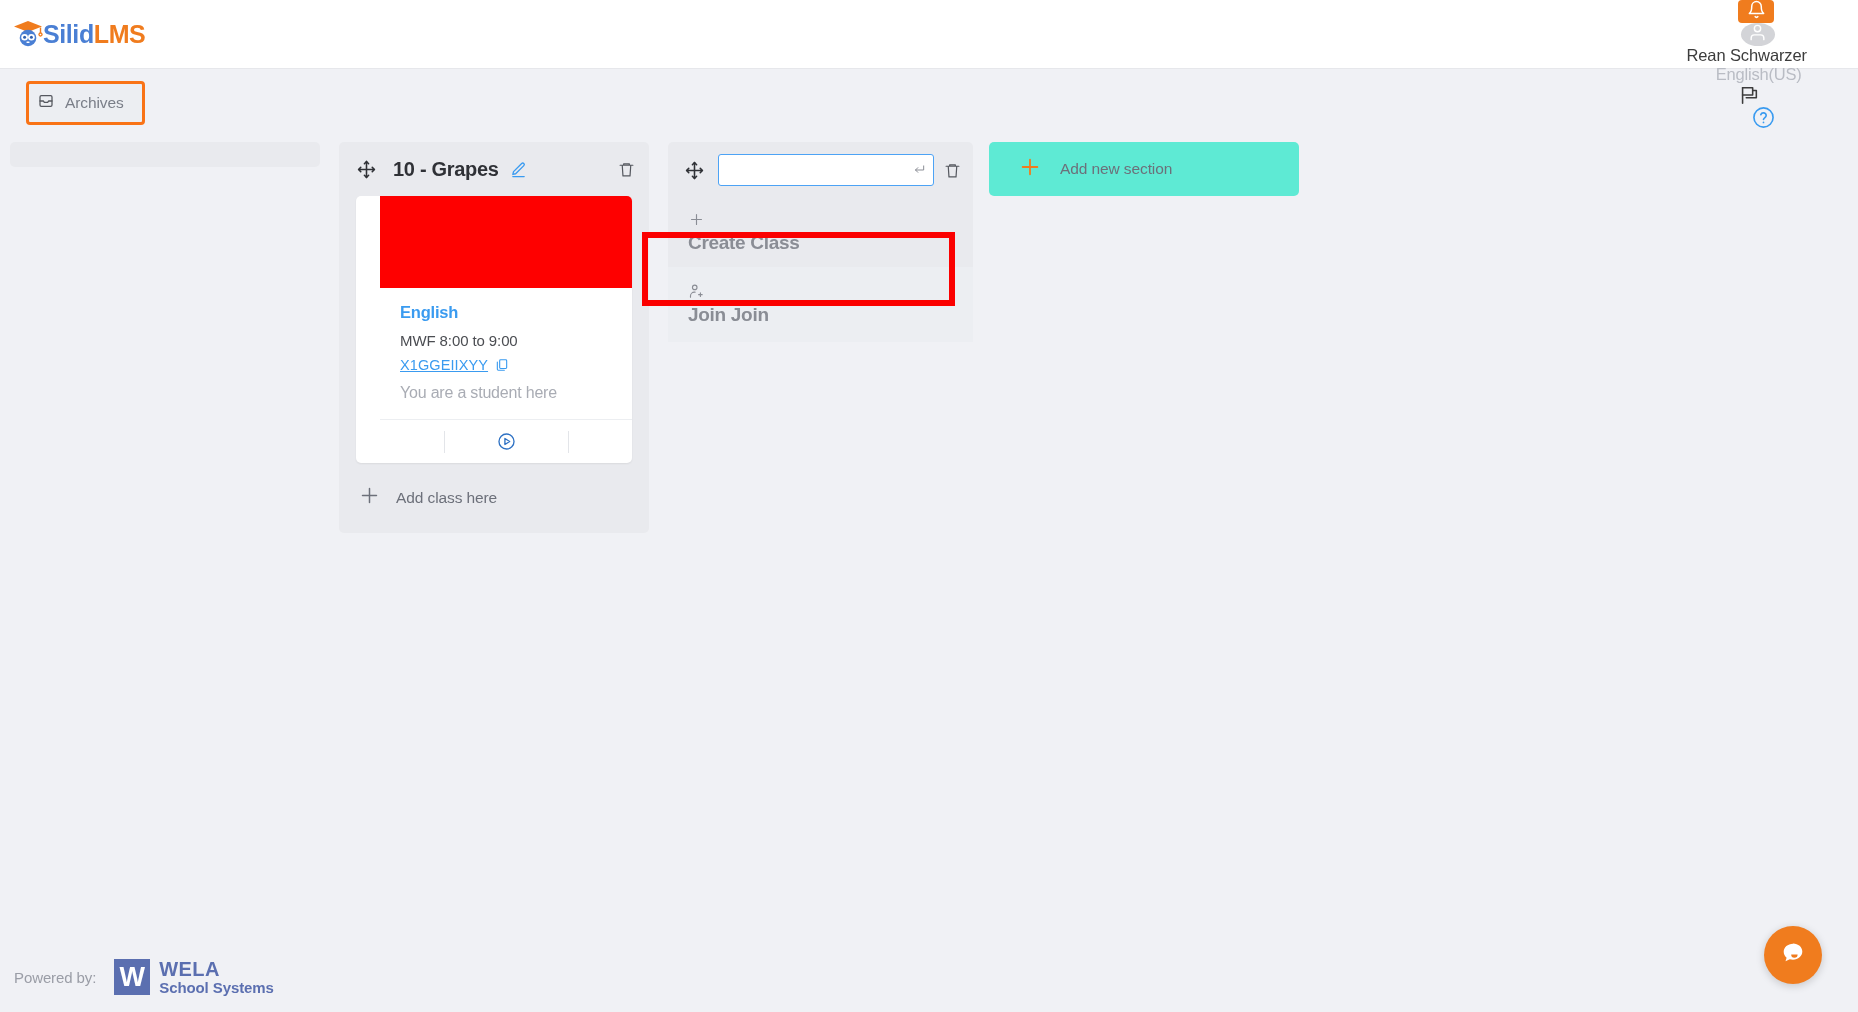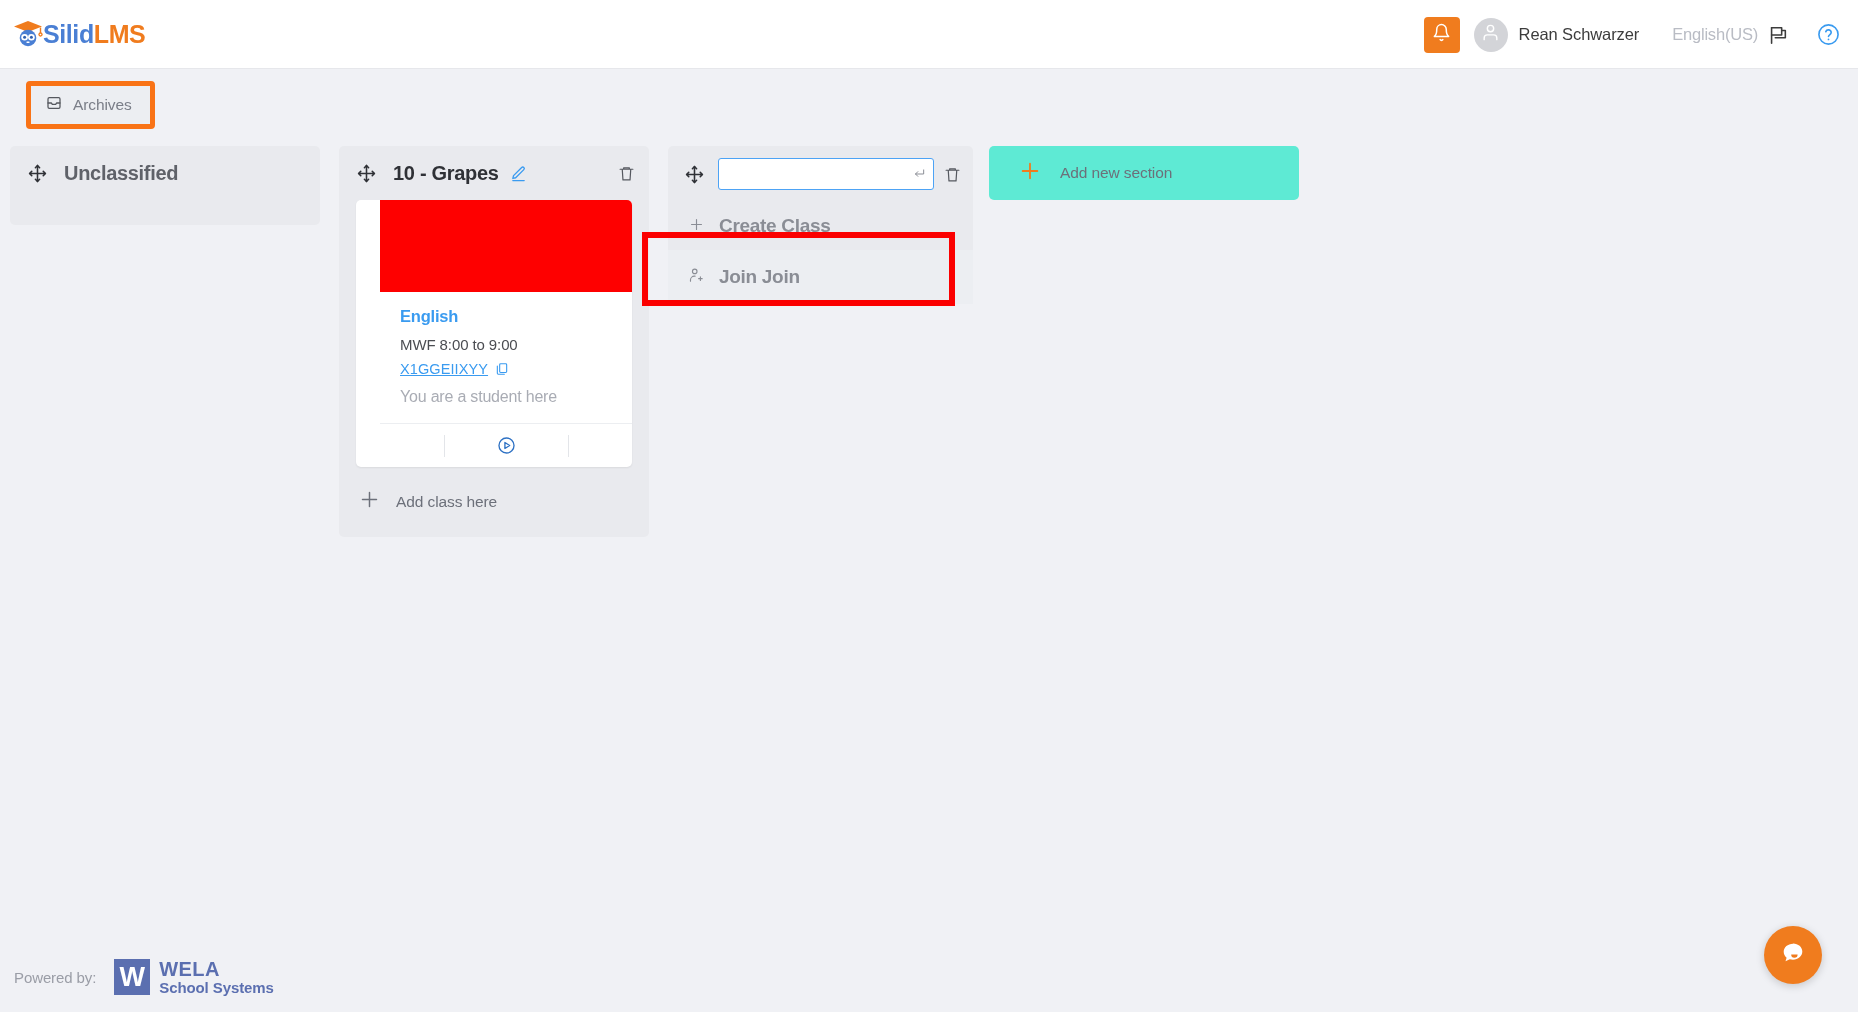--- a/index.html
+++ b/index.html
@@ -19,42 +19,42 @@
     position: relative;
   }
   .logo-wrap { display: flex; align-items: center; margin-left: 11px; }
   .logo-badge { width: 34px; height: 34px; position: relative; flex: 0 0 auto; }
   .logo-text { font-size: 25px; font-weight: 700; letter-spacing: -0.4px; margin-left: -2px; }
   .logo-text .s1 { color: #4a7fd4; margin-top: 8px; }
   .logo-text .s2 { color: #f07c1e; }
 
   .nav-right {
     position: absolute; right: 18px; top: 0; height: 69px;
-    display: flex; align-items: center; gap: 0px;
+    display: flex; align-items: center; gap: 0px; flex-direction: column;
   }
   .bell-btn {
     width: 36px; height: 36px; background: #f07c1e; border-radius: 4px;
     display: flex; align-items: center; justify-content: center;
     cursor: pointer; margin-right: 14px;
   }
   .avatar {
     width: 34px; height: 34px; border-radius: 50%; background: #d3d4d8;
     display: flex; align-items: center; justify-content: center; margin-right: 11px;
   }
   .user-name { font-size: 16.5px; color: #3c3c3c; letter-spacing: -0.1px; margin-right: 33px; }
   .lang { font-size: 16.5px; color: #b9bcc4; letter-spacing: -0.2px; margin-right: 9px; cursor: pointer; }
   .flag-icon { margin-right: 28px; cursor: pointer; display: flex; align-items: center; }
   .help-icon { cursor: pointer; display: flex; align-items: center; }
 
   
   .archives-bar { padding: 12px 0 0 26px; }
   .archives-btn {
     display: inline-flex; align-items: center; gap: 11px;
-    background: #eceef2; border: 5px solid #f97316; border-radius: 4px;
-    padding: 9px 18px 9px 15px; cursor: pointer;
+    background: #eceef2; border: 3px solid #f97316; border-radius: 4px;
+    padding: 9px 18px 9px 9px; cursor: pointer;
   }
   .archives-btn span.lbl { font-size: 15.5px; color: #7a7e88; letter-spacing: -0.1px; }
 
   
   .board { display: flex; align-items: flex-start; gap: 0; padding: 17px 0 0 10px; }
   .column { flex: 0 0 auto; }
 
   .col-unclassified { width: 310px; margin-right: 19px; }
   .col-grapes       { width: 310px; margin-right: 19px; }
   .col-newsection   { width: 305px; margin-right: 16px; }
@@ -110,22 +110,22 @@
   .sec-input {
     width: 100%; height: 32px; background: #ffffff;
     border: 1px solid #4da3f5; border-radius: 3px;
     outline: none; font-size: 15px; color: #2f3136;
     padding: 0 30px 0 9px;
     font-family: "Liberation Sans", sans-serif;
   }
   .enter-hint { position: absolute; right: 8px; top: 9px; pointer-events: none; }
 
   .menu-item {
-    display: flex; align-items: center; gap: 14px;
-    padding: 13px 0 13px 20px; cursor: pointer;
+    display: flex; gap: 0;
+    padding: 13px 0 13px 20px; cursor: pointer; flex-direction: column;
   }
   .menu-item .lbl { font-size: 19px; font-weight: 700; color: #8a8d95; letter-spacing: -0.3px; }
   .menu-item.join { background: #eceef2; padding-top: 16px; padding-bottom: 16px; }
 
   
   .annot-box {
     position: absolute; left: 642px; top: 232px; width: 313px; height: 74px;
     border: 6px solid #fb0000; pointer-events: none; z-index: 40;
   }
 
@@ -233,29 +233,20 @@
       </svg>
     </span>
     <span class="lbl">Archives</span>
   </div>
 </div>
 
 <div class="board">
 
   <div class="column col-unclassified">
     <div class="sec-panel">
-      <div class="sec-head">
-        <span class="move-icon">
-          <svg width="21" height="21" viewBox="0 0 24 24" fill="none" stroke="#2f3136" stroke-width="1.8" stroke-linecap="round" stroke-linejoin="round">
-            <path d="M12 3v18M3 12h18"></path>
-            <path d="M12 3l-2.4 2.4M12 3l2.4 2.4M12 21l-2.4-2.4M12 21l2.4-2.4M3 12l2.4-2.4M3 12l2.4 2.4M21 12l-2.4-2.4M21 12l-2.4 2.4"></path>
-          </svg>
-        </span>
-        <span class="sec-title">Unclassified</span>
-      </div>
       <div class="sec-body-empty"></div>
     </div>
   </div>
 
   <div class="column col-grapes">
     <div class="sec-panel">
 
       <div class="sec-head">
         <span class="move-icon">
           <svg width="21" height="21" viewBox="0 0 24 24" fill="none" stroke="#2f3136" stroke-width="1.8" stroke-linecap="round" stroke-linejoin="round">

